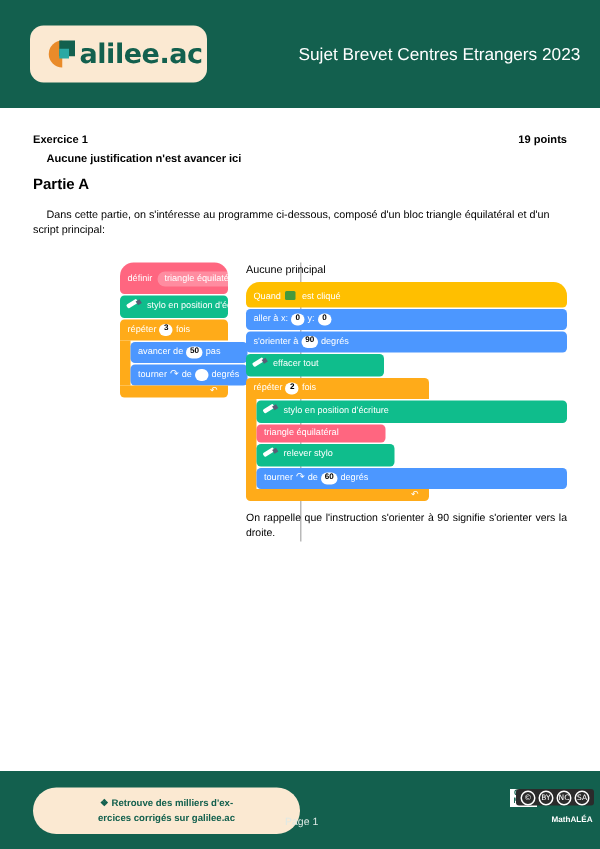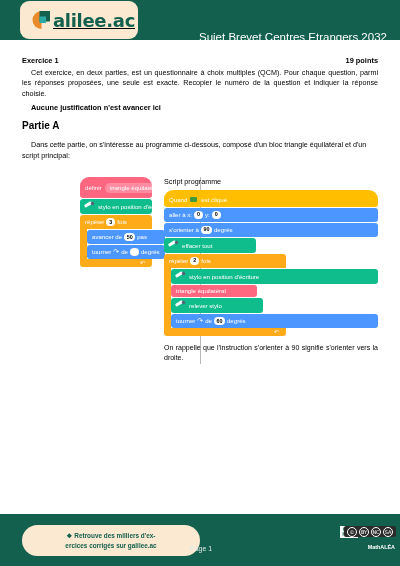--- a/index.html
+++ b/index.html
@@ -5,25 +5,24 @@
   html,body{margin:0;padding:0;}
   body{
     width:400px;height:566px;
     background:#ffffff;
     font-family:"Liberation Sans", sans-serif;
     overflow:hidden;
     position:relative;
   }
   
   .header{
-    height:40px;
+    height:72px;
     background:#13604e;
     display:flex;align-items:center;
     position:relative;
-    text-decoration:underline;
   }
   .logo-pill{
     margin-left:20px;
     background:#fbe9d2;
     border-radius:9px;
     width:118px;height:38px;
     display:flex;align-items:center;
     padding-left:8px;
     box-sizing:border-box;
   }
@@ -201,31 +200,30 @@
   <div class="logo-pill">
     <span class="logo-mark">
       <svg width="26" height="26" viewBox="0 0 26 26">
         <path d="M13.5 4 A9 9 0 1 0 13.5 22 L13.5 13 Z" fill="#e98b2a"></path>
         <path d="M11.5 4 L22 4 L22 14.5 L11.5 14.5 Z" fill="#13604e"></path>
         <rect x="11.5" y="9.5" width="6.5" height="6.5" fill="#2ba9a4"></rect>
       </svg>
     </span>
     <span class="logo-wordmark">alilee.ac</span>
   </div>
-  <div class="header-title">Sujet Brevet Centres Etrangers 2032</div>
+  <div class="header-title">Sujet Brevet Centres Etrangers 2023</div>
 </div>
 
 <div class="page">
 
   <div class="ex-head">
     <span>Exercice 1</span>
     <span>19 points</span>
   </div>
 
-  <p class="body-text">Cet exercice, en deux parties, est un questionnaire à choix multiples (QCM). Pour chaque question, parmi les réponses proposées, une seule est exacte. Recopier le numéro de la question et indiquer la réponse choisie.</p>
   <p class="nojustif">Aucune justification n'est avancer ici</p>
   <p class="partie">Partie A</p>
   <p class="intro">Dans cette partie, on s'intéresse au programme ci-dessous, composé d'un bloc triangle équilatéral et d'un script principal:</p>
 
   <div class="scratch-area">
     <div class="divider"></div>
 
     <div class="col-left">
 
       <div class="blk c-mycustom define-hat">
@@ -261,21 +259,21 @@
             </div>
           </div>
         </div>
         <div class="cblock-foot">
           <span class="loop-arrow">↶</span>
         </div>
       </div>
     </div>
 
     <div class="col-right">
-      <span class="col-title">Script programme</span>
+      <span class="col-title">Aucune principal</span>
 
       <div class="blk c-events hat">
         <span>Quand</span>
         <span class="flag-icon"></span>
         <span>est cliqué</span>
       </div>
 
       <div class="blk c-motion" style="margin-top:1px;">
         <span>aller à x:</span>
         <span class="oval">0</span>

